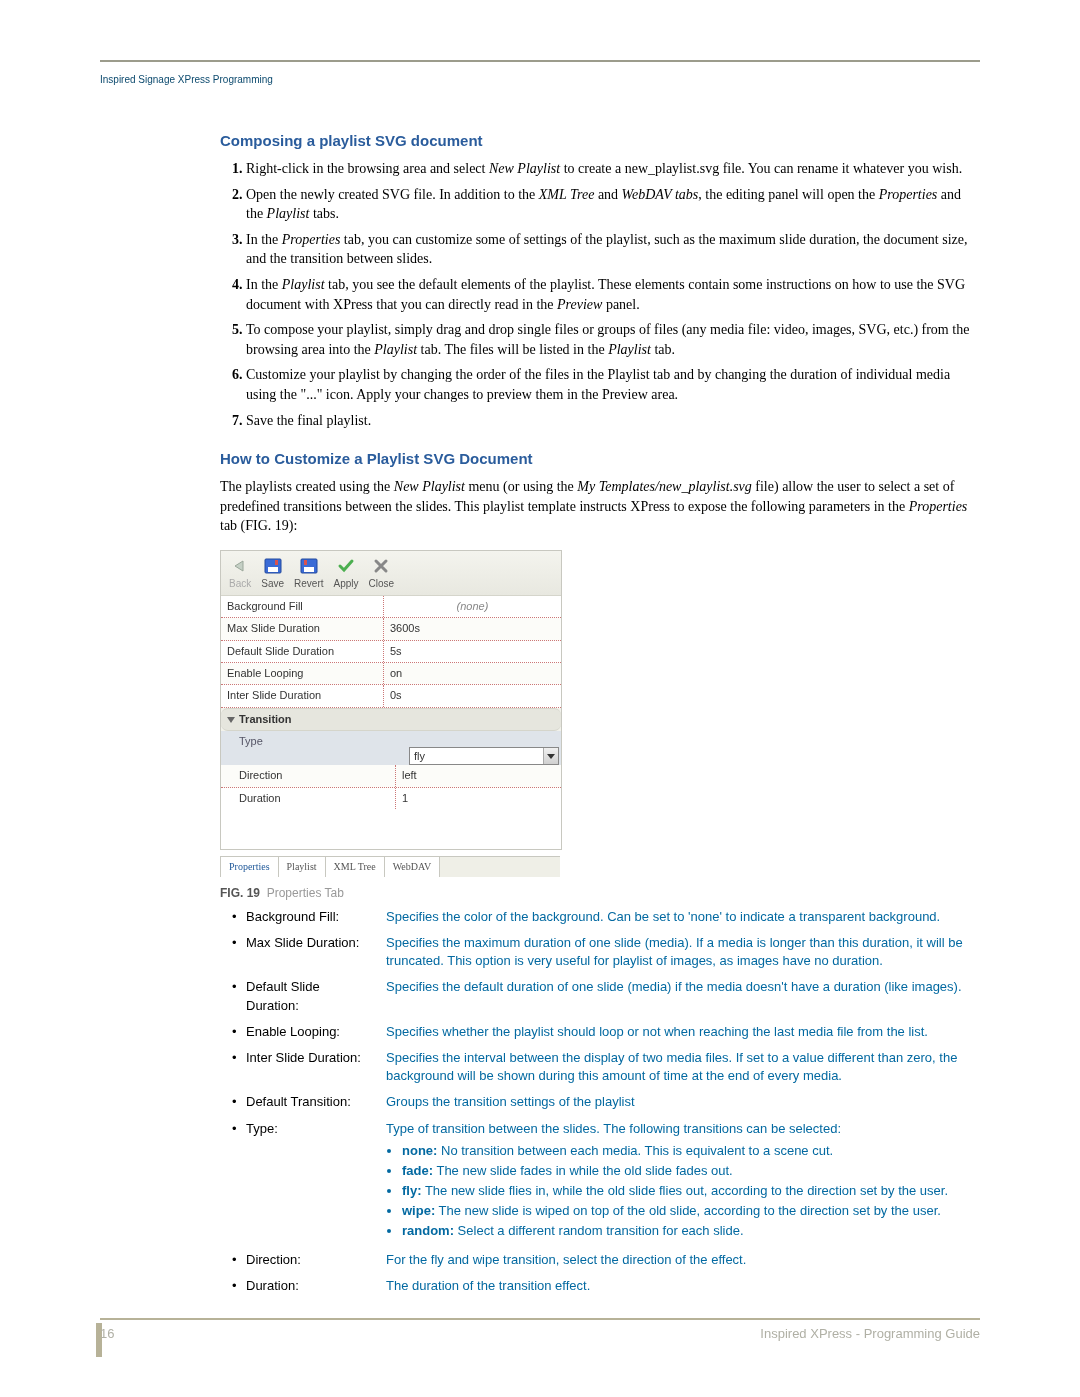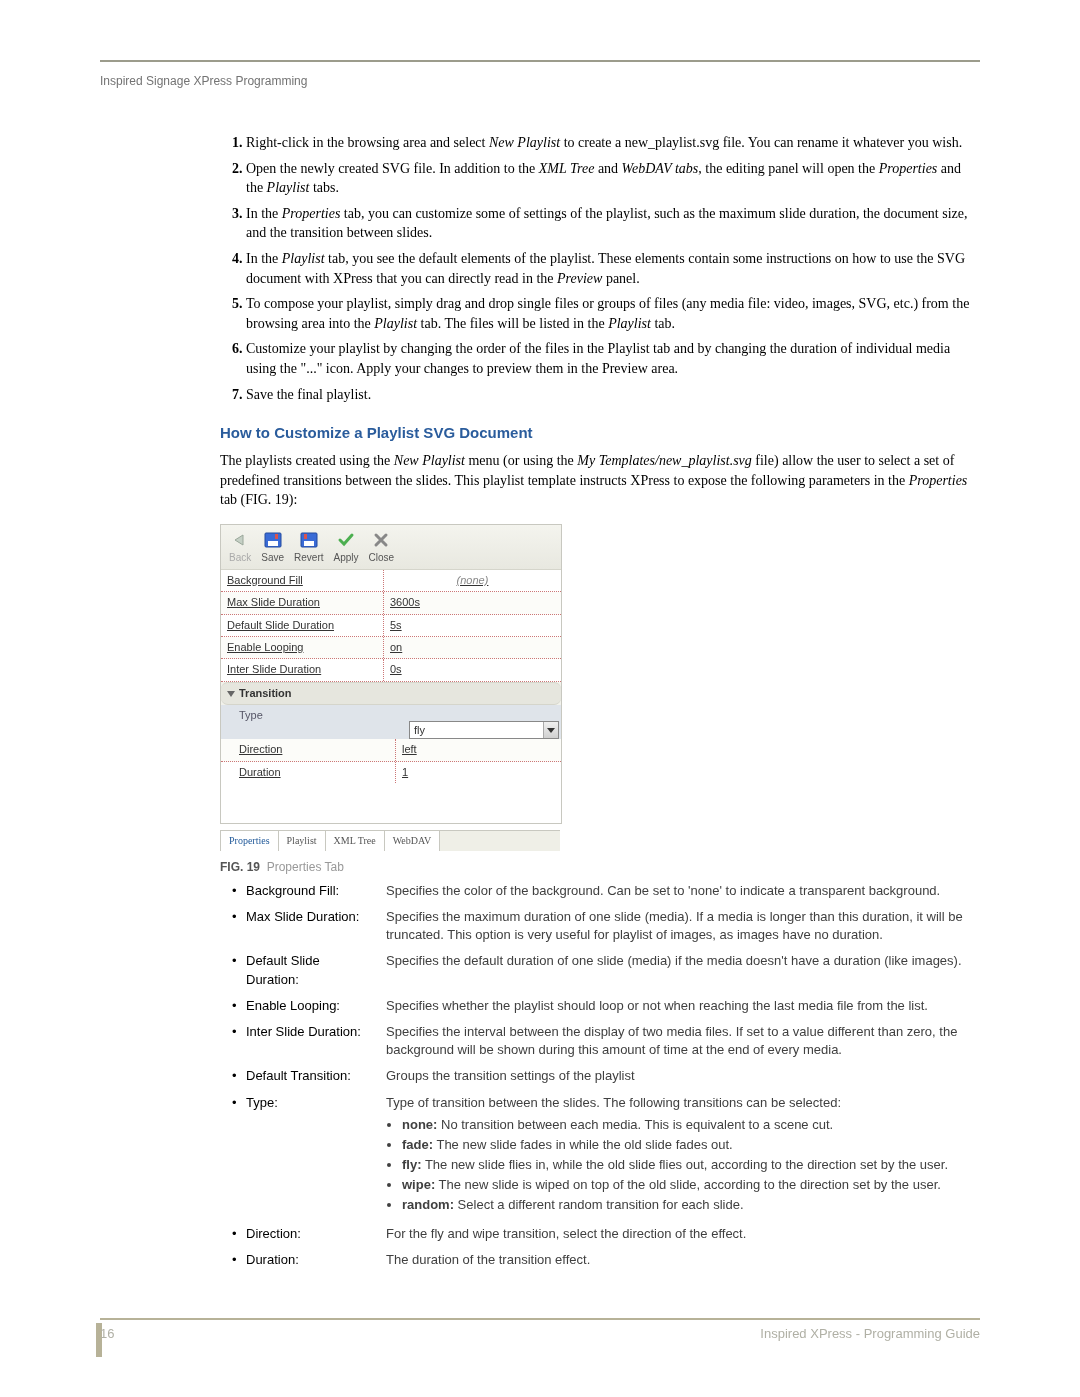--- a/index.html
+++ b/index.html
@@ -16,22 +16,22 @@
     position: relative;
     box-sizing: border-box;
     padding: 60px 100px 60px 100px;
   }
   .top-rule {
     border-top: 2px solid #9c9c8c;
     margin-bottom: 12px;
   }
   .running-head {
     font-family: "Segoe UI", Arial, sans-serif;
-    color: #737373;
-    font-size: 12px;
+    color: #0c4a6e;
+    font-size: 10px;
     margin-bottom: 45px;
   }
   .content {
     margin-left: 120px;
     font-size: 14px;
     line-height: 1.4;
   }
   h3.section {
     font-family: "Segoe UI", Arial, sans-serif;
     color: #2a5c9c;
@@ -84,21 +84,20 @@
   .tb-btn.disabled { color:#aaa; }
   .tb-icon {
     width:22px; height:18px;
     display:flex; align-items:center; justify-content:center;
     margin-bottom:2px;
   }
   .grid-row {
     display:flex;
     border-bottom:1px dotted #c77;
     background:#fff;
-    text-decoration:underline;
   }
   .grid-row:nth-child(odd){ background:#fcfcf9;}
   .grid-label {
     width:150px;
     padding:3px 6px;
     color:#333;
     border-right:1px dotted #c77;
   }
   .grid-val {
     flex:1;
@@ -217,21 +216,21 @@
   .bullet {
     width:14px;
     color:#000;
   }
   .def-term {
     flex:1;
     color:#000;
   }
   .def-desc {
     flex:1;
-    color:#404040;
+    color:#0369a1;
   }
   .subbullets {
     margin:4px 0 0 0;
     padding-left:16px;
     list-style-type: disc;
   }
   .subbullets li {
     margin-bottom:2px;
   }
   .subbullets li b { font-weight:bold; }
@@ -259,20 +258,21 @@
   }
 </style>
 </head>
 <body>
 
 <div class="page">
   <div class="top-rule"></div>
   <div class="running-head">Inspired Signage XPress Programming</div>
 
   <div class="content">
+    <h3 class="section">Composing a playlist SVG document</h3>
 
     <ol class="steps">
       <li><span>Right-click in the browsing area and select </span><em>New Playlist</em><span> to create a new_playlist.svg file. You can rename it whatever you wish.</span></li>
       <li><span>Open the newly created SVG file. In addition to the </span><em>XML Tree</em><span> and </span><em>WebDAV tabs</em><span>, the editing panel will open the </span><em>Properties</em><span> and the </span><em>Playlist</em><span> tabs.</span></li>
       <li><span>In the </span><em>Properties</em><span> tab, you can customize some of settings of the playlist, such as the maximum slide duration, the document size, and the transition between slides.</span></li>
       <li><span>In the </span><em>Playlist</em><span> tab, you see the default elements of the playlist. These elements contain some instructions on how to use the SVG document with XPress that you can directly read in the </span><em>Preview</em><span> panel.</span></li>
       <li><span>To compose your playlist, simply drag and drop single files or groups of files (any media file: video, images, SVG, etc.) from the browsing area into the </span><em>Playlist</em><span> tab. The files will be listed in the </span><em>Playlist</em><span> tab.</span></li>
       <li><span>Customize your playlist by changing the order of the files in the Playlist tab and by changing the duration of individual media using the "..." icon. Apply your changes to preview them in the Preview area.</span></li>
       <li><span>Save the final playlist.</span></li>
     </ol>

